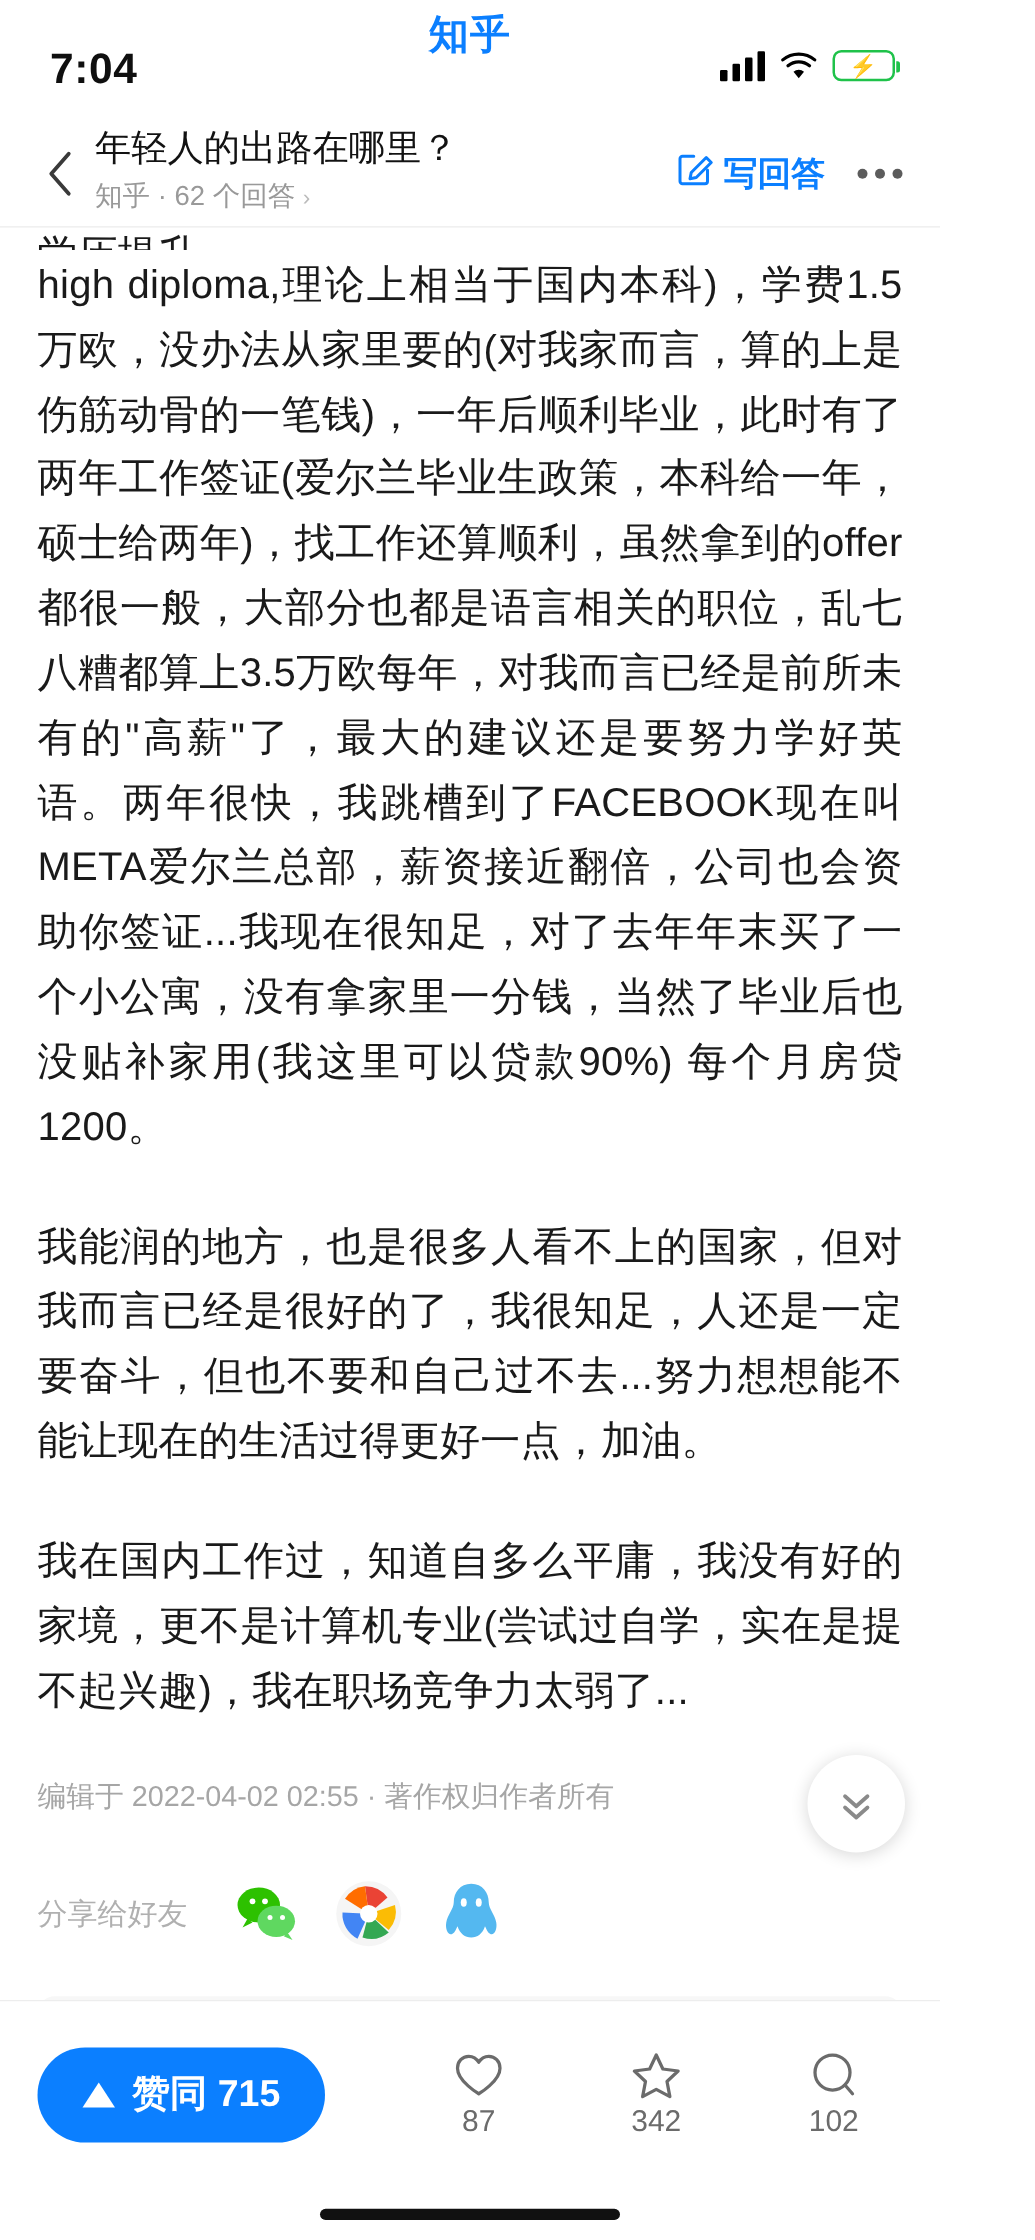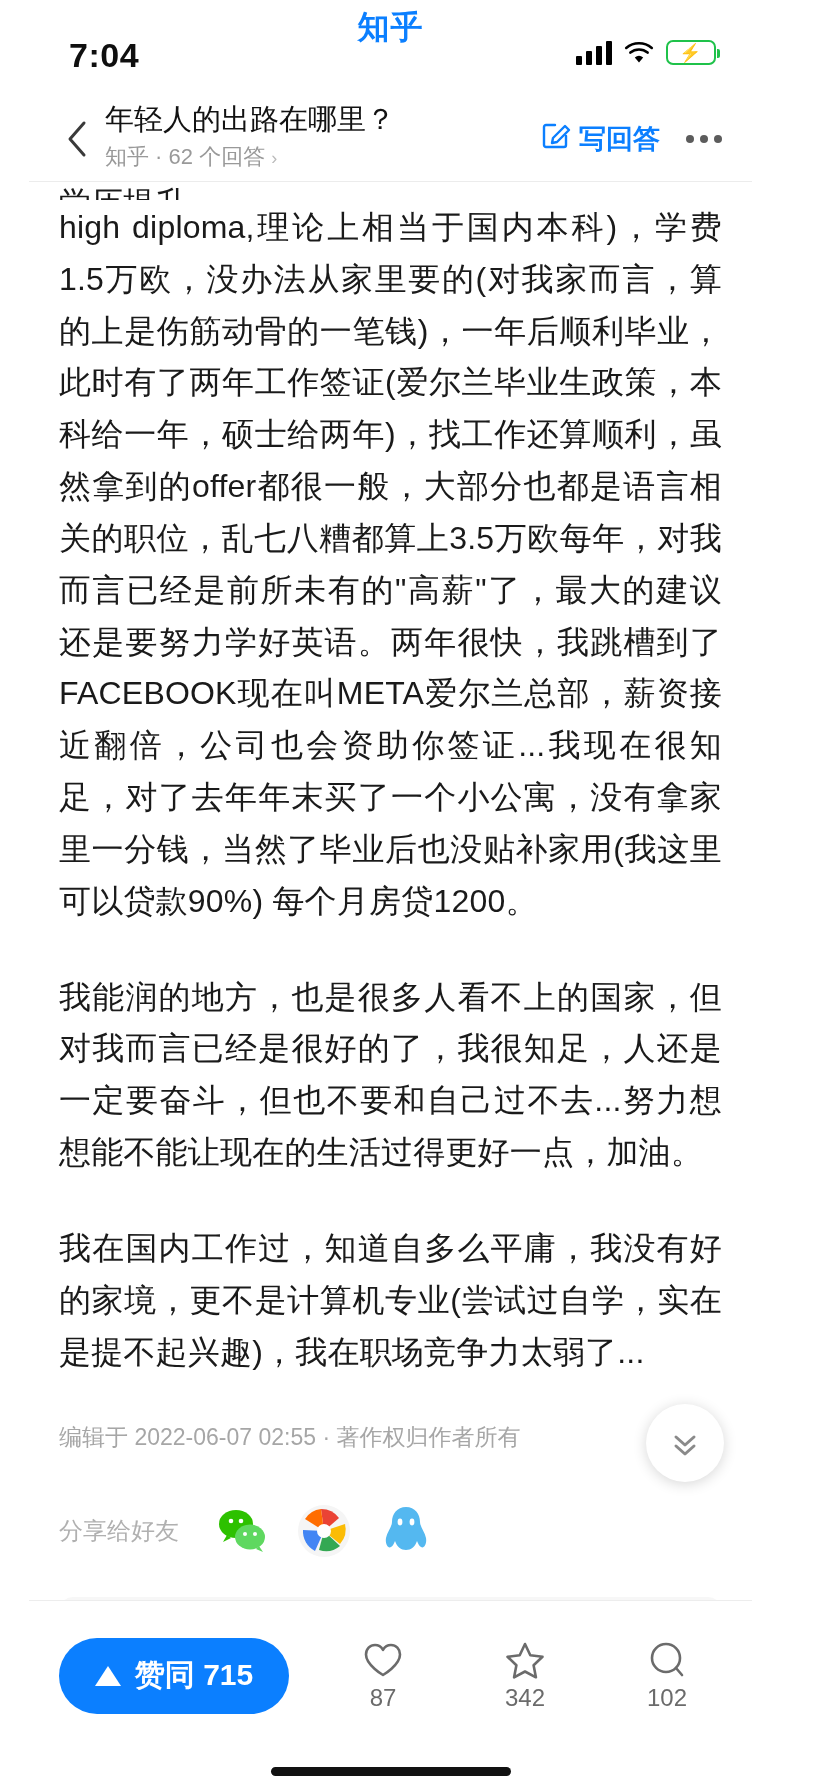--- a/index.html
+++ b/index.html
@@ -8,21 +8,20 @@
     background: #ffffff;
     font-family: "Liberation Sans", sans-serif;
     overflow: hidden;
   }
   .phone {
     position: relative;
     width: 752px; height: 1792px;
     background: #ffffff;
     display: flex;
     flex-direction: column;
-    padding-left: 29px;
   }
 
   
   .statusbar {
     height: 96px;
     flex: 0 0 96px;
     position: relative;
     display: flex;
     align-items: center;
     padding: 0 40px;
@@ -344,21 +343,21 @@
     </div>
   </div>
 
   <div class="content">
     <div class="clip-top">学历提升</div>
 
     <p class="para first">high diploma,理论上相当于国内本科)，学费1.5万欧，没办法从家里要的(对我家而言，算的上是伤筋动骨的一笔钱)，一年后顺利毕业，此时有了两年工作签证(爱尔兰毕业生政策，本科给一年，硕士给两年)，找工作还算顺利，虽然拿到的offer都很一般，大部分也都是语言相关的职位，乱七八糟都算上3.5万欧每年，对我而言已经是前所未有的"高薪"了，最大的建议还是要努力学好英语。两年很快，我跳槽到了FACEBOOK现在叫META爱尔兰总部，薪资接近翻倍，公司也会资助你签证...我现在很知足，对了去年年末买了一个小公寓，没有拿家里一分钱，当然了毕业后也没贴补家用(我这里可以贷款90%) 每个月房贷1200。</p>
     <p class="para">我能润的地方，也是很多人看不上的国家，但对我而言已经是很好的了，我很知足，人还是一定要奋斗，但也不要和自己过不去...努力想想能不能让现在的生活过得更好一点，加油。</p>
     <p class="para">我在国内工作过，知道自多么平庸，我没有好的家境，更不是计算机专业(尝试过自学，实在是提不起兴趣)，我在职场竞争力太弱了...</p>
 
-    <div class="meta-line">编辑于 2022-06-07 02:55 · 著作权归作者所有</div>
+    <div class="meta-line">编辑于 2022-04-02 02:55 · 著作权归作者所有</div>
 
     <div class="share-row">
       <span class="share-label">分享给好友</span>
 
       <span class="share-icon">
         <svg width="58" height="58" viewBox="0 0 58 58">
           <ellipse cx="23" cy="22" rx="17" ry="14" fill="#2dc100"></ellipse>
           <path d="M14 33l-4 7 8-4z" fill="#2dc100"></path>
           <ellipse cx="37" cy="35" rx="15" ry="12.5" fill="#5fd860"></ellipse>
           <path d="M46 44l4 6-7-3z" fill="#5fd860"></path>

